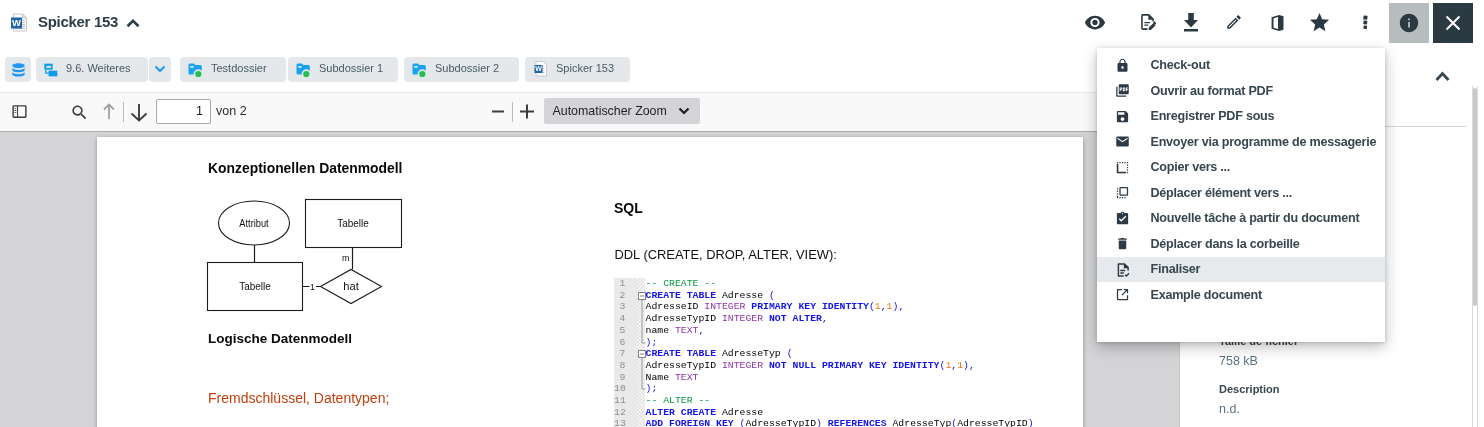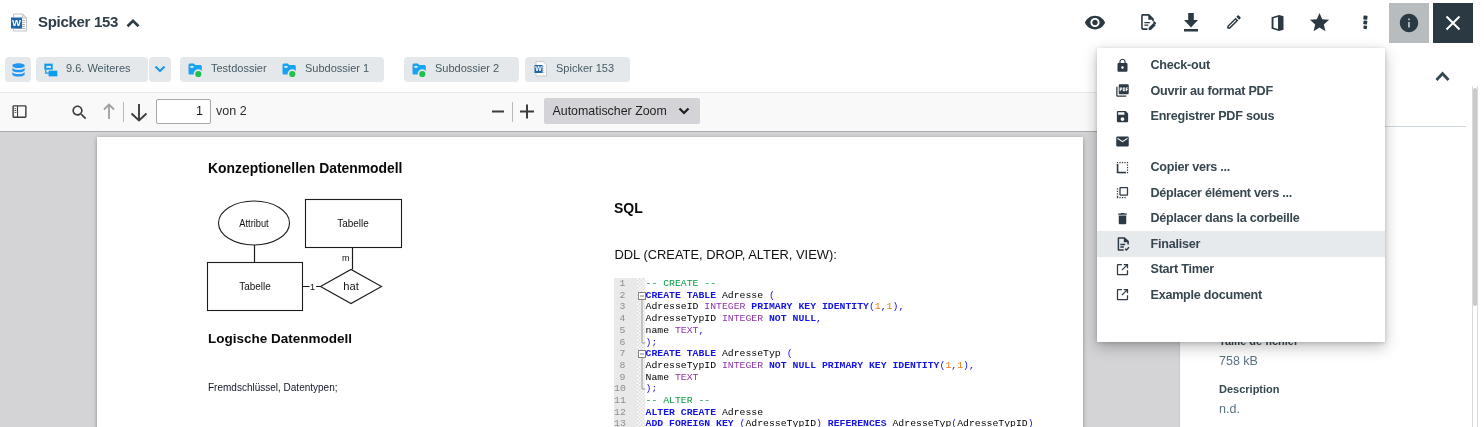--- a/index.html
+++ b/index.html
@@ -21,21 +21,21 @@
 #zoomsel { position:absolute; left:544px; top:5px; width:156px; height:26px; background:#d4d4d8; border-radius:2px; }
 .tsep { position:absolute; top:9px; width:1px; height:20px; background:#b9b9bd; }
 
 #viewer { position:absolute; left:0; top:132px; width:1179px; height:295px; background:#d4d4d7; overflow:hidden; }
 #page { position:absolute; left:97px; top:5px; width:986px; height:420px; background:#fff; box-shadow:0 1px 4px rgba(0,0,0,.35); }
 #h1a { position:absolute; left:111px; top:23px; font-size:13.9px; font-weight:bold; color:#090909; }
 #h1b { position:absolute; left:111px; top:194px; font-size:13.5px; font-weight:bold; color:#090909; }
 #sqlh { position:absolute; left:517px; top:63px; font-size:14px; font-weight:bold; color:#090909; }
 #ddl { position:absolute; left:517.5px; top:110px; font-size:12.9px; color:#101010; }
 #para1 { position:absolute; left:111px; top:234px; width:347px; display:flex; justify-content:space-between; font-size:14px; color:#101010; }
-#para2 { position:absolute; left:111px; top:245px; font-size:10px; color:#0f172a; }
+#para2 { position:absolute; left:111px; top:253px; font-size:14px; color:#c2410c; }
 
 #code { position:absolute; left:517px; top:141px; width:469px; height:290px;
   font-family:"Liberation Mono", monospace; font-size:9.8px; line-height:11.7px; white-space:pre; }
 #gutbg { position:absolute; left:0; top:0; width:23px; height:290px; background:#e9e9e9; }
 #foldmargin { position:absolute; left:23px; top:0; width:8px; height:290px;
   background:repeating-conic-gradient(#dfdfdf 0% 25%, #fafafa 0% 50%); background-size:3.6px 3.6px; }
 .cl { position:absolute; left:31.5px; white-space:pre; }
 .ln { position:absolute; left:0; width:11.5px; text-align:right; color:#8e8e8e; }
 .kw { color:#1414e8; font-weight:bold; }
 .op { color:#1414e8; }
@@ -134,21 +134,21 @@
     </svg>
   </div>
   <div class="chip" style="left:180px;width:106px">
     <svg class="abs" style="left:8px;top:4.5px" width="15" height="16" viewBox="0 0 15 16">
       <path d="M0.5 3c0-.9.7-1.6 1.6-1.6h3.8l1.3 1.6h5c.9 0 1.6.7 1.6 1.6v6.4c0 .9-.7 1.6-1.6 1.6H2.1c-.9 0-1.6-.7-1.6-1.6z" fill="#18a3f2"></path>
       <rect x="2.1" y="3.9" width="3.7" height="1.8" rx="0.9" fill="#dff0fb"></rect>
       <circle cx="10.3" cy="12" r="3.9" fill="#1fc14e" stroke="#e5e8ea" stroke-width="1.6"></circle>
     </svg>
     <span class="ctext" style="left:31px">Testdossier</span>
   </div>
-  <div class="chip" style="left:274px;width:110px">
+  <div class="chip" style="left:288px;width:110px">
     <svg class="abs" style="left:8px;top:4.5px" width="15" height="16" viewBox="0 0 15 16">
       <path d="M0.5 3c0-.9.7-1.6 1.6-1.6h3.8l1.3 1.6h5c.9 0 1.6.7 1.6 1.6v6.4c0 .9-.7 1.6-1.6 1.6H2.1c-.9 0-1.6-.7-1.6-1.6z" fill="#18a3f2"></path>
       <rect x="2.1" y="3.9" width="3.7" height="1.8" rx="0.9" fill="#dff0fb"></rect>
       <circle cx="10.3" cy="12" r="3.9" fill="#1fc14e" stroke="#e5e8ea" stroke-width="1.6"></circle>
     </svg>
     <span class="ctext" style="left:31px">Subdossier 1</span>
   </div>
   <div class="chip" style="left:404px;width:115px">
     <svg class="abs" style="left:8px;top:4.5px" width="15" height="16" viewBox="0 0 15 16">
       <path d="M0.5 3c0-.9.7-1.6 1.6-1.6h3.8l1.3 1.6h5c.9 0 1.6.7 1.6 1.6v6.4c0 .9-.7 1.6-1.6 1.6H2.1c-.9 0-1.6-.7-1.6-1.6z" fill="#18a3f2"></path>
@@ -249,21 +249,21 @@
       <path d="M4 8v43M4 51h3.5" fill="none" stroke="#9a9a9a"></path>
     </svg>
     <svg class="abs" style="left:23.5px;top:72px" width="8" height="58" viewBox="0 0 8 58">
       <rect x="0.5" y="0.5" width="7" height="7" fill="#fff" stroke="#808080"></rect>
       <path d="M2 4h4" stroke="#808080"></path>
       <path d="M4 8v31M4 39h3.5" fill="none" stroke="#9a9a9a"></path>
     </svg>
     <div class="cl" style="top:0"><span class="cm">-- CREATE --</span></div>
     <div class="cl" style="top:11.7px"><span class="kw">CREATE TABLE</span> Adresse <span class="op">(</span></div>
     <div class="cl" style="top:23.4px">AdresseID <span class="ty">INTEGER</span> <span class="kw">PRIMARY KEY IDENTITY</span><span class="op">(</span><span class="nu">1</span><span class="op">,</span><span class="nu">1</span><span class="op">),</span></div>
-    <div class="cl" style="top:35.1px">AdresseTypID <span class="ty">INTEGER</span> <span class="kw">NOT NULL</span><span class="op">,</span></div>
+    <div class="cl" style="top:35.1px">AdresseTypID <span class="ty">INTEGER</span> <span class="kw">NOT ALTER</span><span class="op">,</span></div>
     <div class="cl" style="top:46.8px">name <span class="ty">TEXT</span><span class="op">,</span></div>
     <div class="cl" style="top:58.5px"><span class="op">);</span></div>
     <div class="cl" style="top:70.2px"><span class="kw">CREATE TABLE</span> AdresseTyp <span class="op">(</span></div>
     <div class="cl" style="top:81.9px">AdresseTypID <span class="ty">INTEGER</span> <span class="kw">NOT NULL PRIMARY KEY IDENTITY</span><span class="op">(</span><span class="nu">1</span><span class="op">,</span><span class="nu">1</span><span class="op">),</span></div>
     <div class="cl" style="top:93.6px">Name <span class="ty">TEXT</span></div>
     <div class="cl" style="top:105.3px"><span class="op">);</span></div>
     <div class="cl" style="top:117px"><span class="cm">-- ALTER --</span></div>
     <div class="cl" style="top:128.7px"><span class="kw">ALTER CREATE</span> Adresse</div>
     <div class="cl" style="top:140.4px"><span class="kw">ADD FOREIGN KEY</span> <span class="op">(</span>AdresseTypID<span class="op">)</span> <span class="kw">REFERENCES</span> AdresseTyp<span class="op">(</span>AdresseTypID<span class="op">)</span></div>
   </div>
@@ -298,38 +298,45 @@
   <div class="mi">
     <svg width="15" height="15" viewBox="0 0 24 24">
           <path d="M17 3H5c-1.11 0-2 .9-2 2v14c0 1.1.89 2 2 2h14c1.1 0 2-.9 2-2V7l-4-4zm-5 16c-1.66 0-3-1.34-3-3s1.34-3 3-3 3 1.34 3 3-1.34 3-3 3zm3-10H5V5h10v4z" fill="#2d3a45"></path>
         </svg>
     <span>Enregistrer PDF sous</span>
   </div>
   <div class="mi">
     <svg width="15" height="15" viewBox="0 0 24 24">
           <path d="M20 4H4c-1.1 0-1.99.9-1.99 2L2 18c0 1.1.9 2 2 2h16c1.1 0 2-.9 2-2V6c0-1.1-.9-2-2-2zm0 4l-8 5-8-5V6l8 5 8-5v2z" fill="#2d3a45"></path>
         </svg>
+    <span>Envoyer via programme de messagerie</span>
   </div>
   <div class="mi">
     <svg width="15" height="15" viewBox="0 0 24 24">
           <g fill="#2d3a45">
             <path d="M3 3h2v2H3zM7 3h2v2H7zM11 3h2v2h-2zM15 3h2v2h-2zM19 3h2v2h-2zM19 7h2v2h-2zM19 11h2v2h-2zM19 15h2v2h-2zM19 19h2v2h-2zM15 19h2v2h-2zM11 19h2v2h-2zM7 19h2v2h-2z"></path>
             <path d="M2.8 6.5V21.2h14.7v-2.6H5.4V6.5z"></path>
           </g>
         </svg>
     <span>Copier vers ...</span>
   </div>
   <div class="mi">
     <svg width="15" height="15" viewBox="0 0 24 24">
           <g fill="#2d3a45">
             <path d="M9 3h10c1.1 0 2 .9 2 2v10c0 1.1-.9 2-2 2H9c-1.1 0-2-.9-2-2V5c0-1.1.9-2 2-2zm0 2v10h10V5H9z"></path>
             <path d="M3 9h2v2H3zM3 13h2v2H3zM3 17h2v2H3zM3 21v-2h2v2zM7 19h2v2H7zM11 19h2v2h-2zM15 19h2v2h-2zM3 5h2v2H3z"></path>
           </g>
         </svg>
     <span>Déplacer élément vers ...</span>
+  </div>
+  <div class="mi">
+    <svg width="15" height="15" viewBox="0 0 24 24">
+          <path d="M19 3h-4.18C14.4 1.84 13.3 1 12 1c-1.3 0-2.4.84-2.82 2H5c-1.1 0-2 .9-2 2v14c0 1.1.9 2 2 2h14c1.1 0 2-.9 2-2V5c0-1.1-.9-2-2-2zm-7 0c.55 0 1 .45 1 1s-.45 1-1 1-1-.45-1-1 .45-1 1-1zm-2 14l-4-4 1.41-1.41L10 14.17l6.59-6.59L18 9l-8 8z" fill="#2d3a45"></path>
+        </svg>
+    <span>Nouvelle tâche à partir du document</span>
   </div>
   <div class="mi">
     <svg width="15" height="15" viewBox="0 0 24 24">
           <path d="M6 19c0 1.1.9 2 2 2h8c1.1 0 2-.9 2-2V7H6v12zM19 4h-3.5l-1-1h-5l-1 1H5v2h14V4z" fill="#2d3a45"></path>
         </svg>
     <span>Déplacer dans la corbeille</span>
   </div>
   <div class="mi hl">
     <svg width="16" height="16" viewBox="0 0 24 24" style="margin-top:1px">
           <g fill="#2d3a45">
@@ -338,23 +345,17 @@
             <path d="M8 11.6h7.2v2.3H8zM8 15.4h5.2v2.3H8z"></path>
             <path d="M14.4 19.9l2.7 2.7 4.7-4.9-1.5-1.5-3.2 3.3-1.3-1.3z"></path>
           </g>
         </svg>
     <span>Finaliser</span>
   </div>
   <div class="mi">
     <svg width="15" height="15" viewBox="0 0 24 24">
           <path d="M19 19H5V5h6V3H5c-1.1 0-2 .9-2 2v14c0 1.1.9 2 2 2h14c1.1 0 2-.9 2-2v-6h-2v6zM14 3v2h3.59l-7.3 7.29 1.42 1.42L19 6.41V10h2V3h-7z" fill="#2d3a45"></path>
         </svg>
-    <span>Start Timer</span>
-  </div>
-  <div class="mi">
-    <svg width="15" height="15" viewBox="0 0 24 24">
-          <path d="M19 19H5V5h6V3H5c-1.1 0-2 .9-2 2v14c0 1.1.9 2 2 2h14c1.1 0 2-.9 2-2v-6h-2v6zM14 3v2h3.59l-7.3 7.29 1.42 1.42L19 6.41V10h2V3h-7z" fill="#2d3a45"></path>
-        </svg>
     <span>Example document</span>
   </div>
 </div>
 
 </div>
 
 </body></html>

